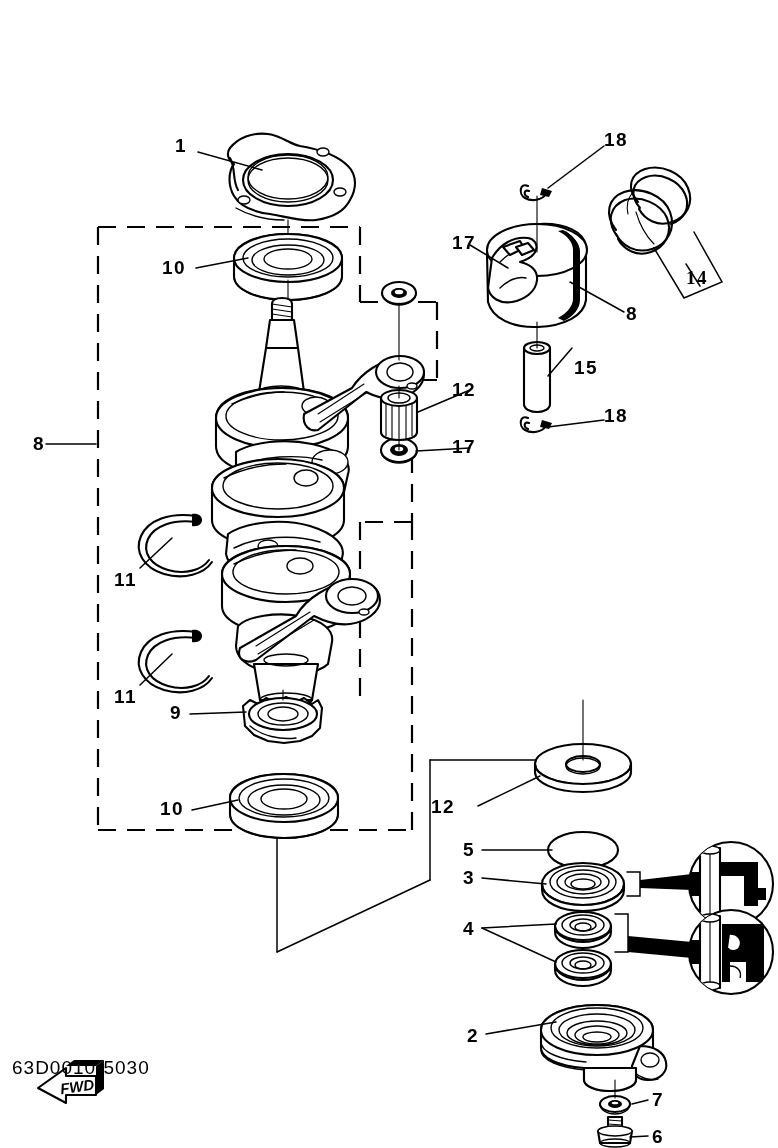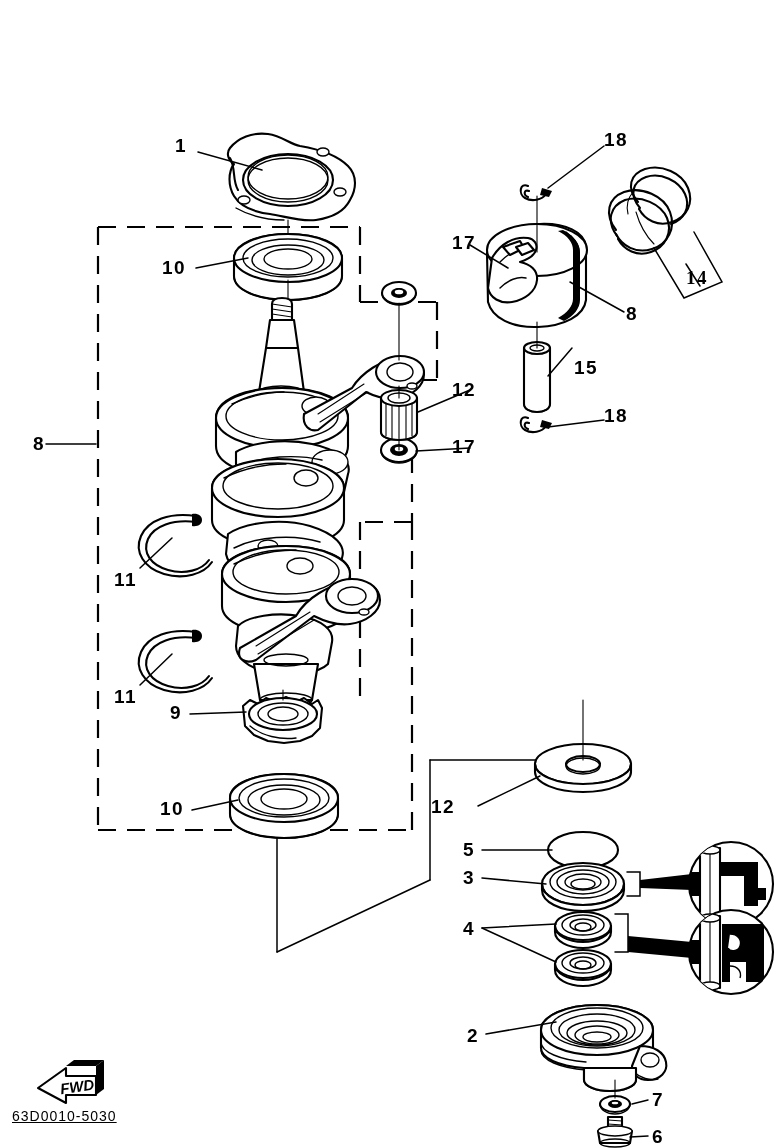--- a/index.html
+++ b/index.html
@@ -17,27 +17,26 @@
     font-family:"Liberation Sans",sans-serif;
     font-weight:bold;
     font-size:19px;
     letter-spacing:1.5px;
     color:#000;
     white-space:nowrap;
     line-height:1;
   }
   #partno{
     position:absolute;
-    left:12px;top:1108px;
+    left:12px;top:1057px;
     font-family:"Liberation Sans",sans-serif;
-    font-size:14px;
+    font-size:19px;
     letter-spacing:1px;
     color:#000;
     white-space:nowrap;
-    text-decoration:underline;
   }
   #fwdtext{
     position:absolute;
     left:60px;top:1078px;
     font-family:"Liberation Sans",sans-serif;
     font-weight:bold;
     font-style:italic;
     font-size:15px;
     color:#000;
     transform:rotate(-8deg);

